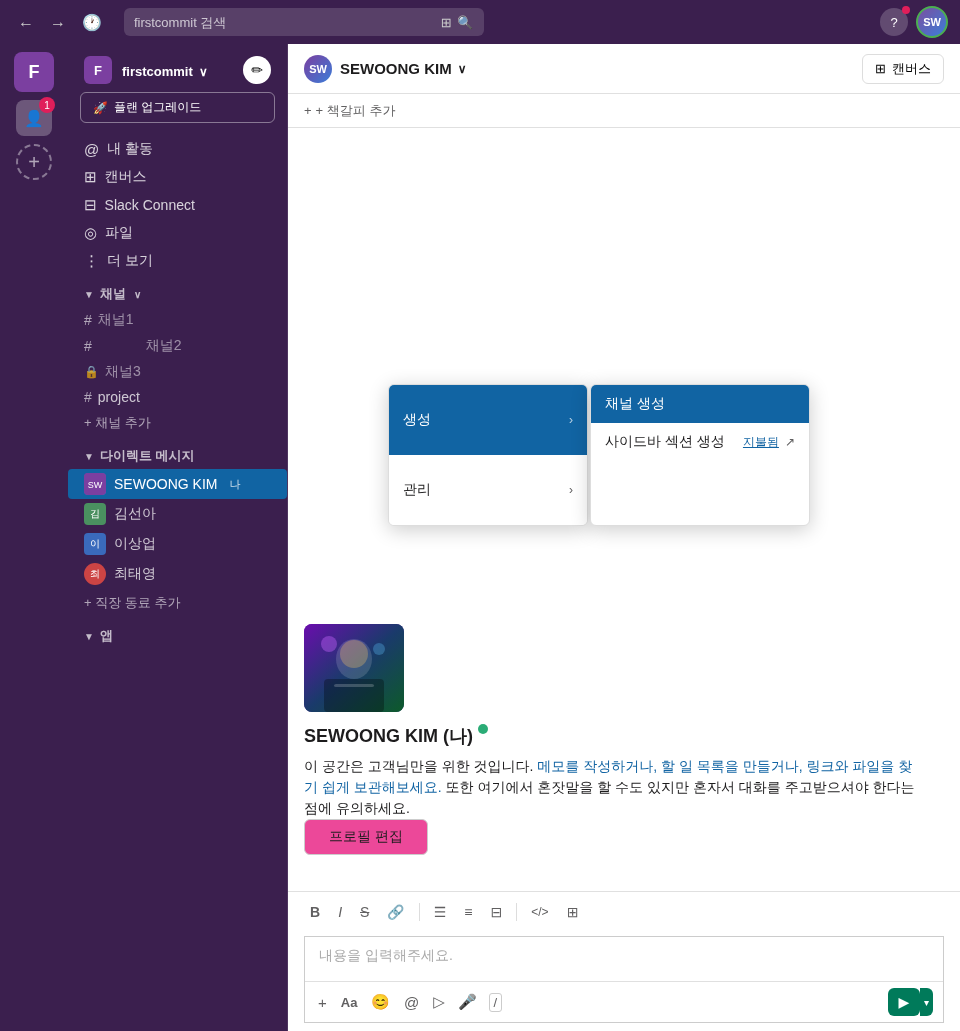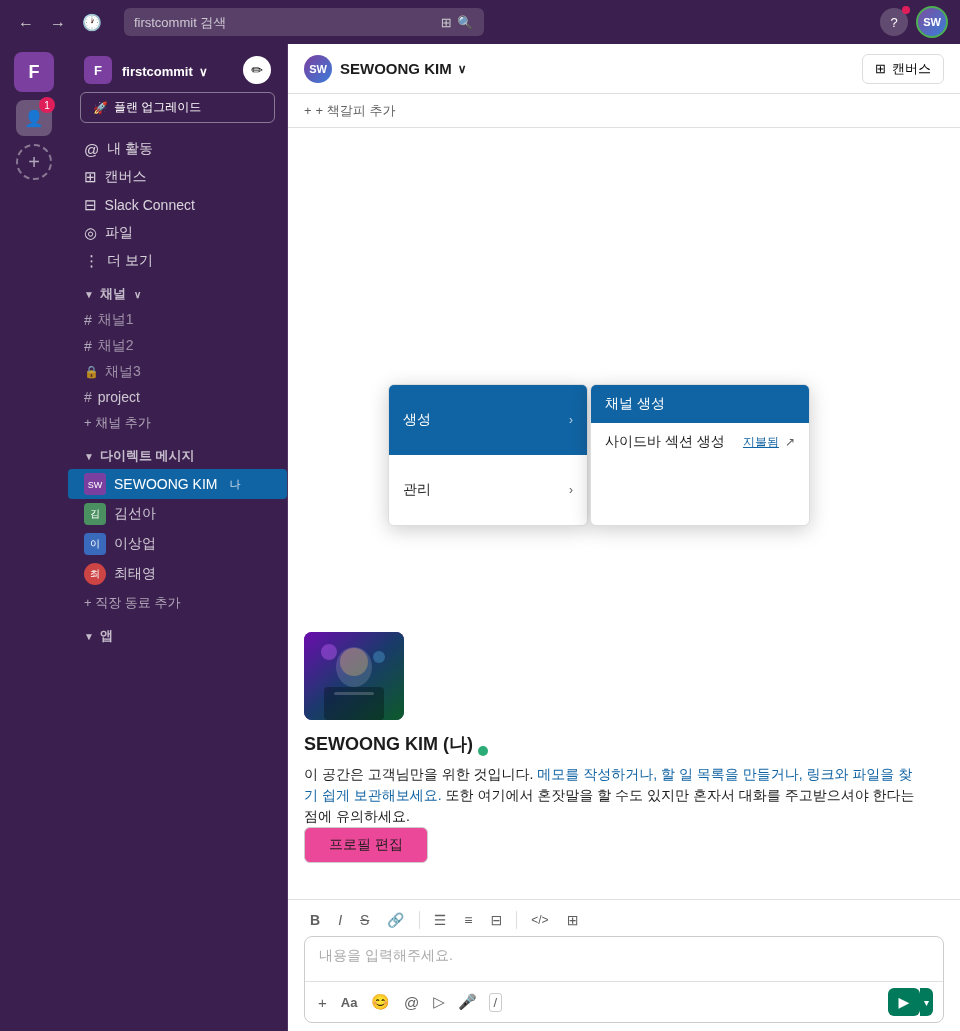--- a/index.html
+++ b/index.html
@@ -214,21 +214,21 @@
       display: flex; flex-direction: column;
       align-items: flex-start; margin-top: auto;
       padding: 20px 0;
     }
     .profile-avatar-lg {
       width: 100px; height: 88px; border-radius: 8px;
       overflow: hidden; margin-bottom: 12px;
       background: linear-gradient(135deg, #6a0dad, #1a3a6b);
     }
     .profile-name-row {
-      display: flex; align-items: flex-end; gap: 5px;
+      display: flex; align-items: flex-start; gap: 5px;
       margin-bottom: 8px;
     }
     .profile-name-text {
       font-size: 18px; font-weight: 700; color: #1d1c1d;
     }
     .online-dot {
       width: 10px; height: 10px; border-radius: 50%;
       background: #2bac76;
     }
     .profile-desc {
@@ -252,22 +252,22 @@
       background: none; border: none; cursor: pointer;
       color: #616061; font-size: 14px; padding: 4px 6px;
       border-radius: 4px;
     }
     .tool-sep {
       width: 1px; height: 18px; background: #ddd; margin: 0 2px;
     }
 
     
     .msg-input-area {
-      border: 1px solid #ccc; margin: 0 16px 8px;
-      border-radius: 8px; overflow: hidden;
+      border: 1px solid #ccc; margin: 8px 16px 8px;
+      border-radius: 0; overflow: hidden;
     }
     .msg-input {
       padding: 10px 14px; min-height: 44px;
       color: #ccc; font-size: 14px;
     }
     .msg-input-toolbar {
       border-top: 1px solid #e0e0e0;
       padding: 6px 10px;
       display: flex; align-items: center; gap: 8px;
     }
@@ -416,21 +416,21 @@
       <span class="arrow">▼</span>
       <span>채널</span>
       <span style="font-size:10px;margin-left:2px;">∨</span>
     </div>
     <div class="channel-item">
       <span class="hash">#</span>
       <span style="color:rgba(255,255,255,0.5);">채널1</span>
     </div>
     <div class="channel-item">
       <span class="hash">#</span>
-      <span style="color:rgba(255,255,255,0.5);">채널2</span>
+      <span style="color:rgba(255,255,255,0.5);margin-left:48px;">채널2</span>
     </div>
     <div class="channel-item">
       <span class="lock">🔒</span>
       <span style="color:rgba(255,255,255,0.5);">채널3</span>
     </div>
     <div class="channel-item">
       <span class="hash">#</span>
       <span>project</span>
     </div>
     <div class="add-channel">

